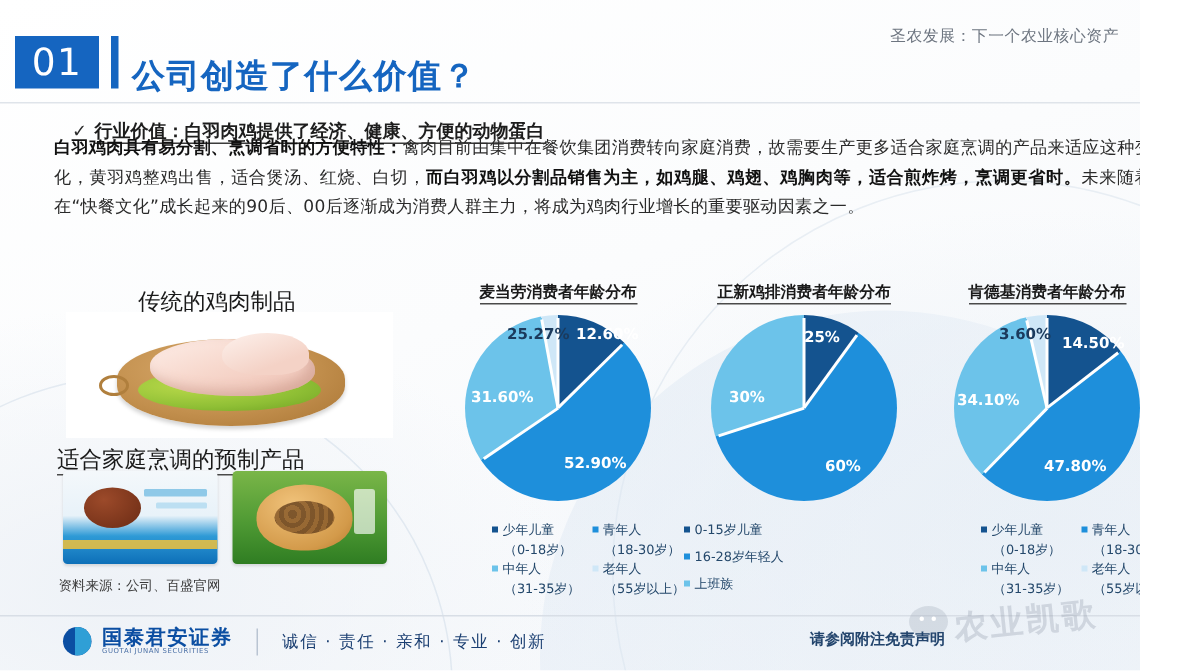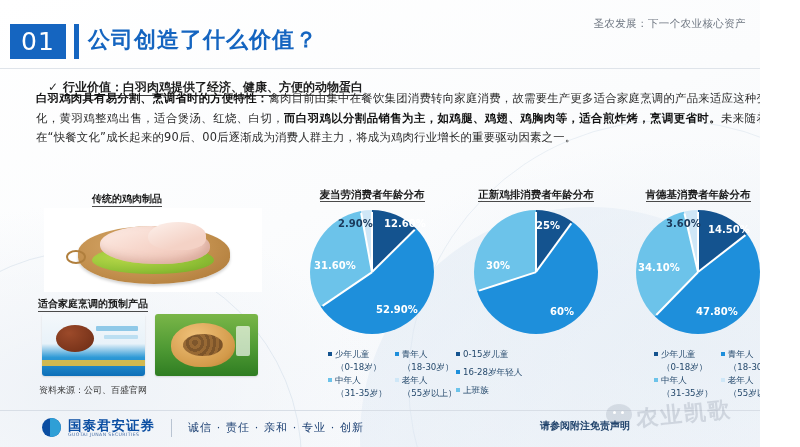--- a/index.html
+++ b/index.html
@@ -28,21 +28,21 @@
   .kicker{
     position:absolute;right:14px;top:17px;font-size:10.5px;color:#6d7580;letter-spacing:.4px;
     white-space:nowrap;
   }
   .numbox{
     position:absolute;left:10px;top:24px;width:56px;height:35px;background:#1565c0;
     color:#ffffff;font-size:25px;line-height:35px;text-align:center;font-weight:400;letter-spacing:1px;
   }
   .numrule{position:absolute;left:74px;top:24px;width:5px;height:35px;background:#1565c0;}
   .h1{
-    position:absolute;left:88px;top:25px;font-size:22px;font-weight:bold;color:#1565c0;
+    position:absolute;left:88px;top:36px;font-size:22px;font-weight:bold;color:#1565c0;
     letter-spacing:1px;white-space:nowrap;
   }
   .hrule{position:absolute;left:0;top:68px;width:800px;height:1px;background:#dfe4ea;}
 
   
   .bullet{
     position:absolute;left:48px;top:79px;font-size:12px;font-weight:bold;color:#1d1d1d;
     white-space:nowrap;
   }
   .bullet .tick{color:#2b2b2b;margin-right:5px;font-weight:bold;}
@@ -50,21 +50,21 @@
 
   
   .para{
     position:absolute;left:36px;top:89px;width:732px;
     font-size:11.4px;line-height:19.5px;color:#2a2a2a;text-align:justify;letter-spacing:.2px;
   }
   .para b{font-weight:bold;color:#111;}
 
   
   .cap{
-    position:absolute;font-size:10px;font-weight:bold;color:#1a1a1a;
+    position:absolute;font-size:15px;font-weight:normal;color:#1a1a1a;
     border-bottom:1px solid #4a4a4a;padding-bottom:0;white-space:nowrap;
   }
   .cap-trad{left:92px;top:192px;}
   .cap-prep{left:38px;top:297px;}
 
   .photo-chicken{
     position:absolute;left:44px;top:208px;width:218px;height:84px;
     background:#ffffff;overflow:hidden;
   }
   .board{
@@ -211,21 +211,21 @@
     <div class="ctitle"><span>麦当劳消费者年龄分布</span></div>
     <div class="pie-wrap">
       <div class="pie" style="background:conic-gradient(#14538f 0deg 45.4deg, #1e8fdb 45.4deg 235.8deg, #6cc3ea 235.8deg 349.6deg, #cfe7f7 349.6deg 360deg);"></div>
       <div class="sep">
         <i style="transform:rotate(45.4deg)"></i>
         <i style="transform:rotate(235.8deg)"></i>
         <i style="transform:rotate(349.6deg)"></i>
         <i style="transform:rotate(0deg)"></i>
       </div>
       <div class="plab w" style="left:74px;top:8px;">12.60%</div>
-      <div class="plab" style="left:28px;top:8px;">2.90%</div>
+      <div class="plab" style="left:28px;top:8px;">25.27%</div>
       <div class="plab w" style="left:4px;top:50px;">31.60%</div>
       <div class="plab w" style="left:66px;top:94px;">52.90%</div>
     </div>
     <div class="legend">
       <div class="cols">
         <div class="col">
           <div class="li"><span class="dot" style="background:#14538f"></span><span>少年儿童</span></div>
           <div class="sub">（0-18岁）</div>
           <div class="li"><span class="dot" style="background:#6cc3ea"></span><span>中年人</span></div>
           <div class="sub">（31-35岁）</div>

